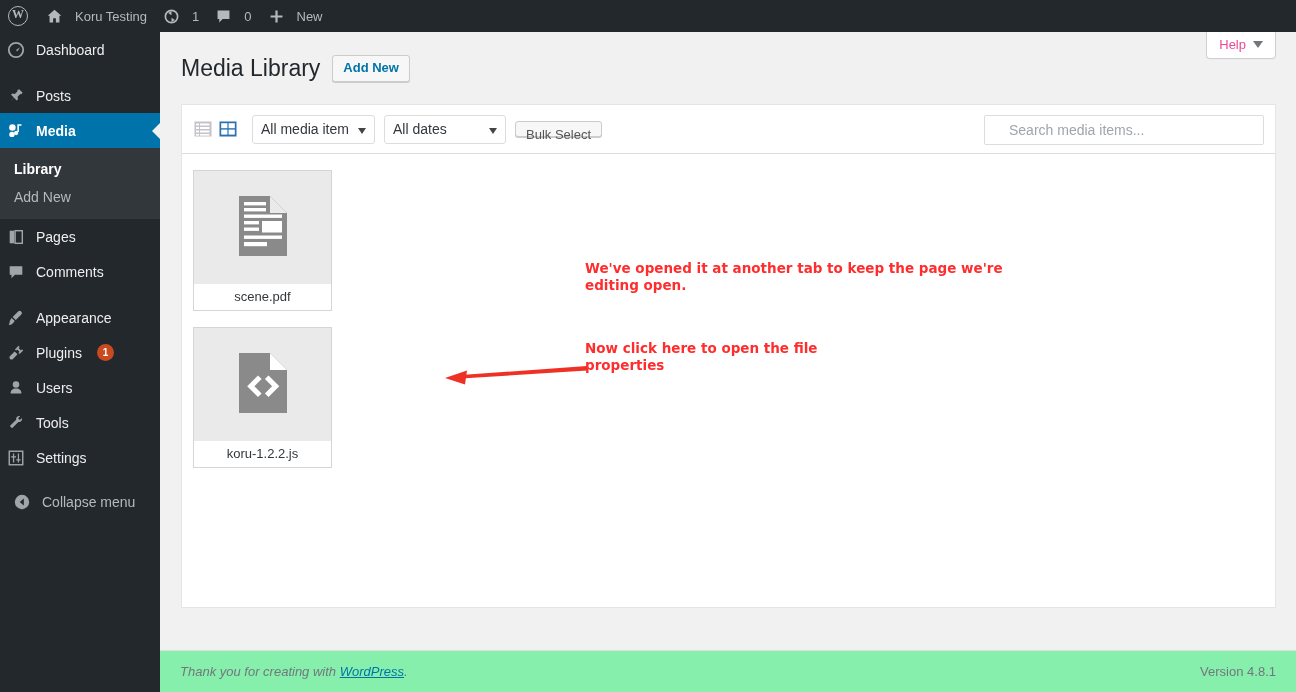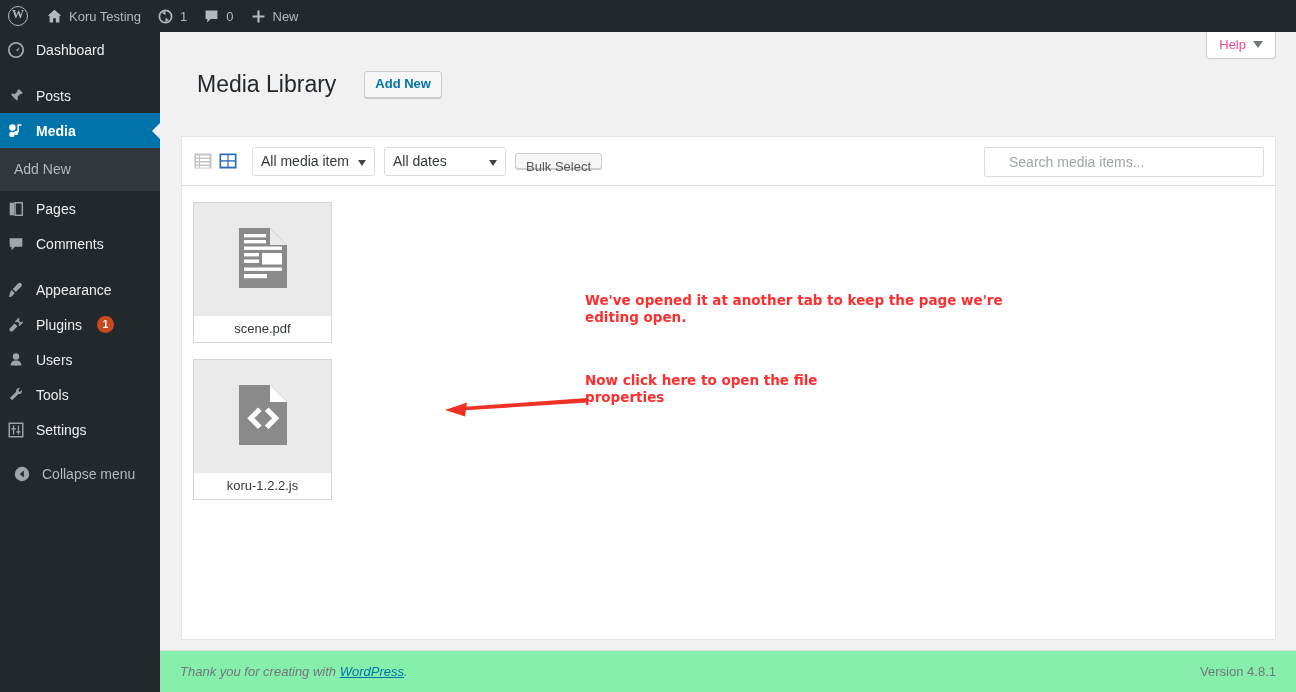--- a/index.html
+++ b/index.html
@@ -17,21 +17,21 @@
     width: 1296px; height: 32px;
     background: #23282d;
     display: flex; align-items: center;
     color: #b4b9be;
     font-size: 13px;
     z-index: 40;
   }
   .ab-item {
     display: flex; align-items: center;
     height: 32px; padding: 0 8px;
-    color: #b4b9be; gap: 6px;
+    color: #b4b9be; gap: 12px;
     white-space: nowrap;
   }
   .ab-item.logo { padding: 0 10px 0 8px; }
   .ab-label { font-size: 13px; color: #b4b9be; }
   .wp-logo-circle {
     width: 20px; height: 20px; border-radius: 50%;
     border: 1.8px solid #b4b9be;
     position: relative;
     display: inline-block;
   }
@@ -129,21 +129,21 @@
     width: 0; height: 0;
     border-left: 5px solid transparent;
     border-right: 5px solid transparent;
     border-top: 7px solid #72777c;
   }
   .page-head {
     padding: 22px 20px 0 21px;
     display: flex; align-items: center; gap: 12px;
   }
   h1.page-title {
-    margin: 16px;
+    margin: 0;
     font-size: 23px; font-weight: 400;
     color: #23282d;
     line-height: 29px;
   }
   .page-title-action {
     display: inline-block;
     background: #f7f7f7;
     border: 1px solid #ccc;
     border-radius: 3px;
     color: #0073aa;
@@ -349,20 +349,21 @@
         <path fill="#fff" d="M11.5 2.5 h1.8 v8.7 h-1.8 z M11.5 2.5 h4.6 v1.8 h-4.6 z"></path>
         <circle cx="10.2" cy="12.2" r="2.4" fill="#fff"></circle>
         <path fill="#fff" d="M2.5 11.5 h6.4 v6 h-6.4 z" opacity="0"></path>
         <circle cx="5.5" cy="13.8" r="3" fill="#fff"></circle>
       </svg>
     </span>
     <span class="mi-label">Media</span>
   </div>
 
   <div class="submenu">
+    <span class="submenu-item current">Library</span>
     <span class="submenu-item">Add New</span>
   </div>
 
   <div class="menu-item">
     <span class="mi-icon">
       <svg class="icon-svg" width="18" height="18" viewBox="0 0 20 20">
         <rect x="3" y="3" width="5" height="14" fill="#a0a5aa"></rect>
         <rect x="9" y="3" width="8" height="14" fill="none" stroke="#a0a5aa" stroke-width="1.6"></rect>
       </svg>
     </span>

